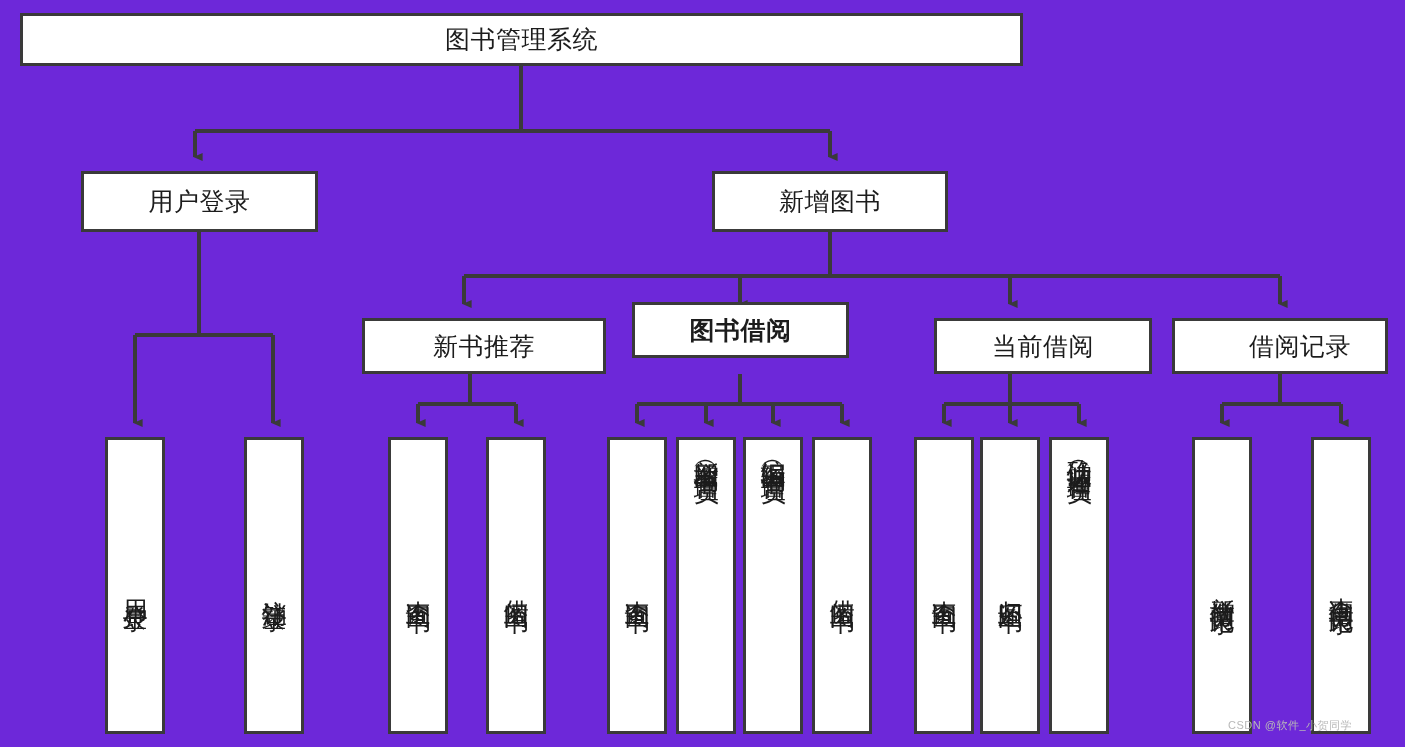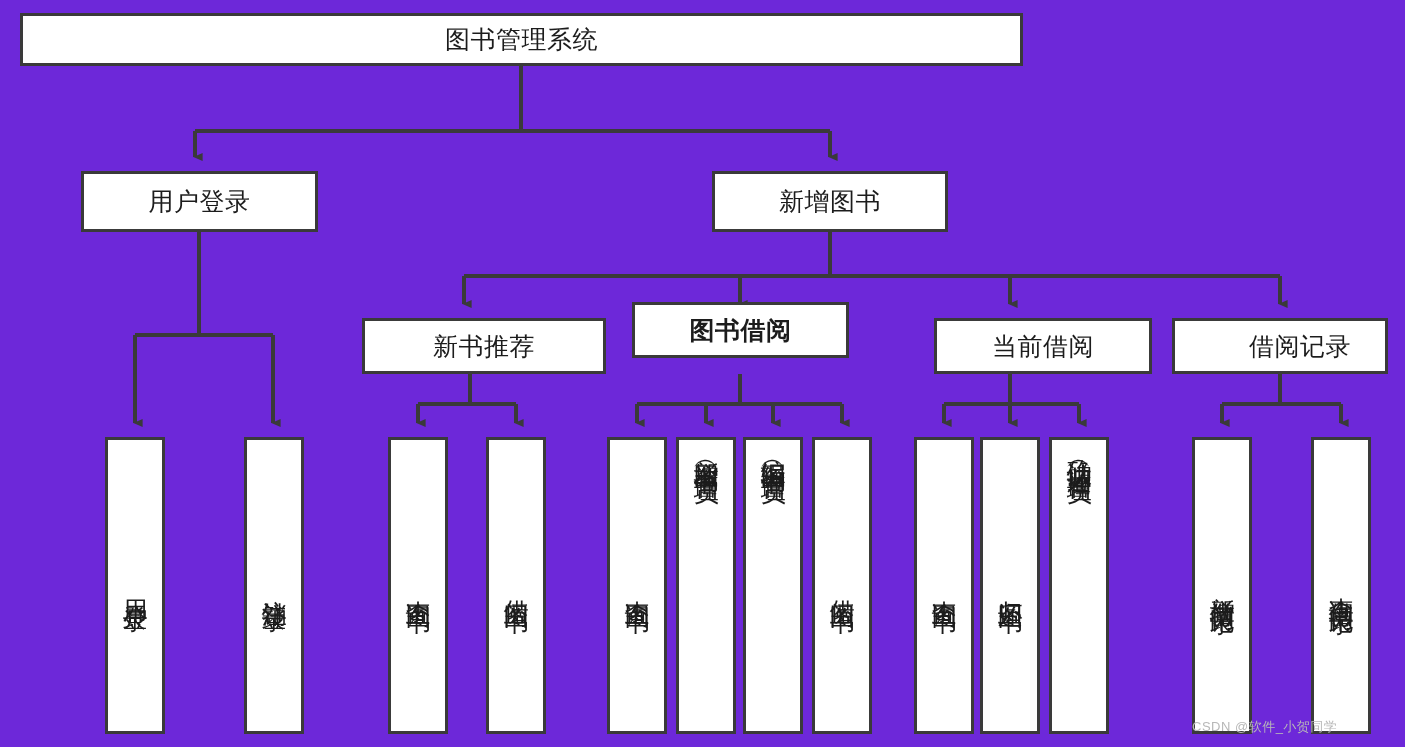--- a/index.html
+++ b/index.html
@@ -45,24 +45,25 @@
     font-size: 25px;
     color: #1c1c1c;
     writing-mode: vertical-rl;
     text-orientation: upright;
     line-height: 1.18;
     letter-spacing: 3px;
     white-space: nowrap;
   }
   .watermark {
     position: absolute;
-    font-size: 13px;
+    font-size: 11px;
     color: #b8b8b8;
     white-space: nowrap;
     letter-spacing: 0.5px;
+    margin-left: 36px;
   }
 </style>
 </head>
 <body>
 
 <div id="canvas">
 
   <svg class="diagram" viewBox="0 0 1405 747">
     <defs>
       <marker id="arrowhead" markerWidth="10" markerHeight="10" refX="4.2" refY="7.6" orient="auto" markerUnits="userSpaceOnUse">

